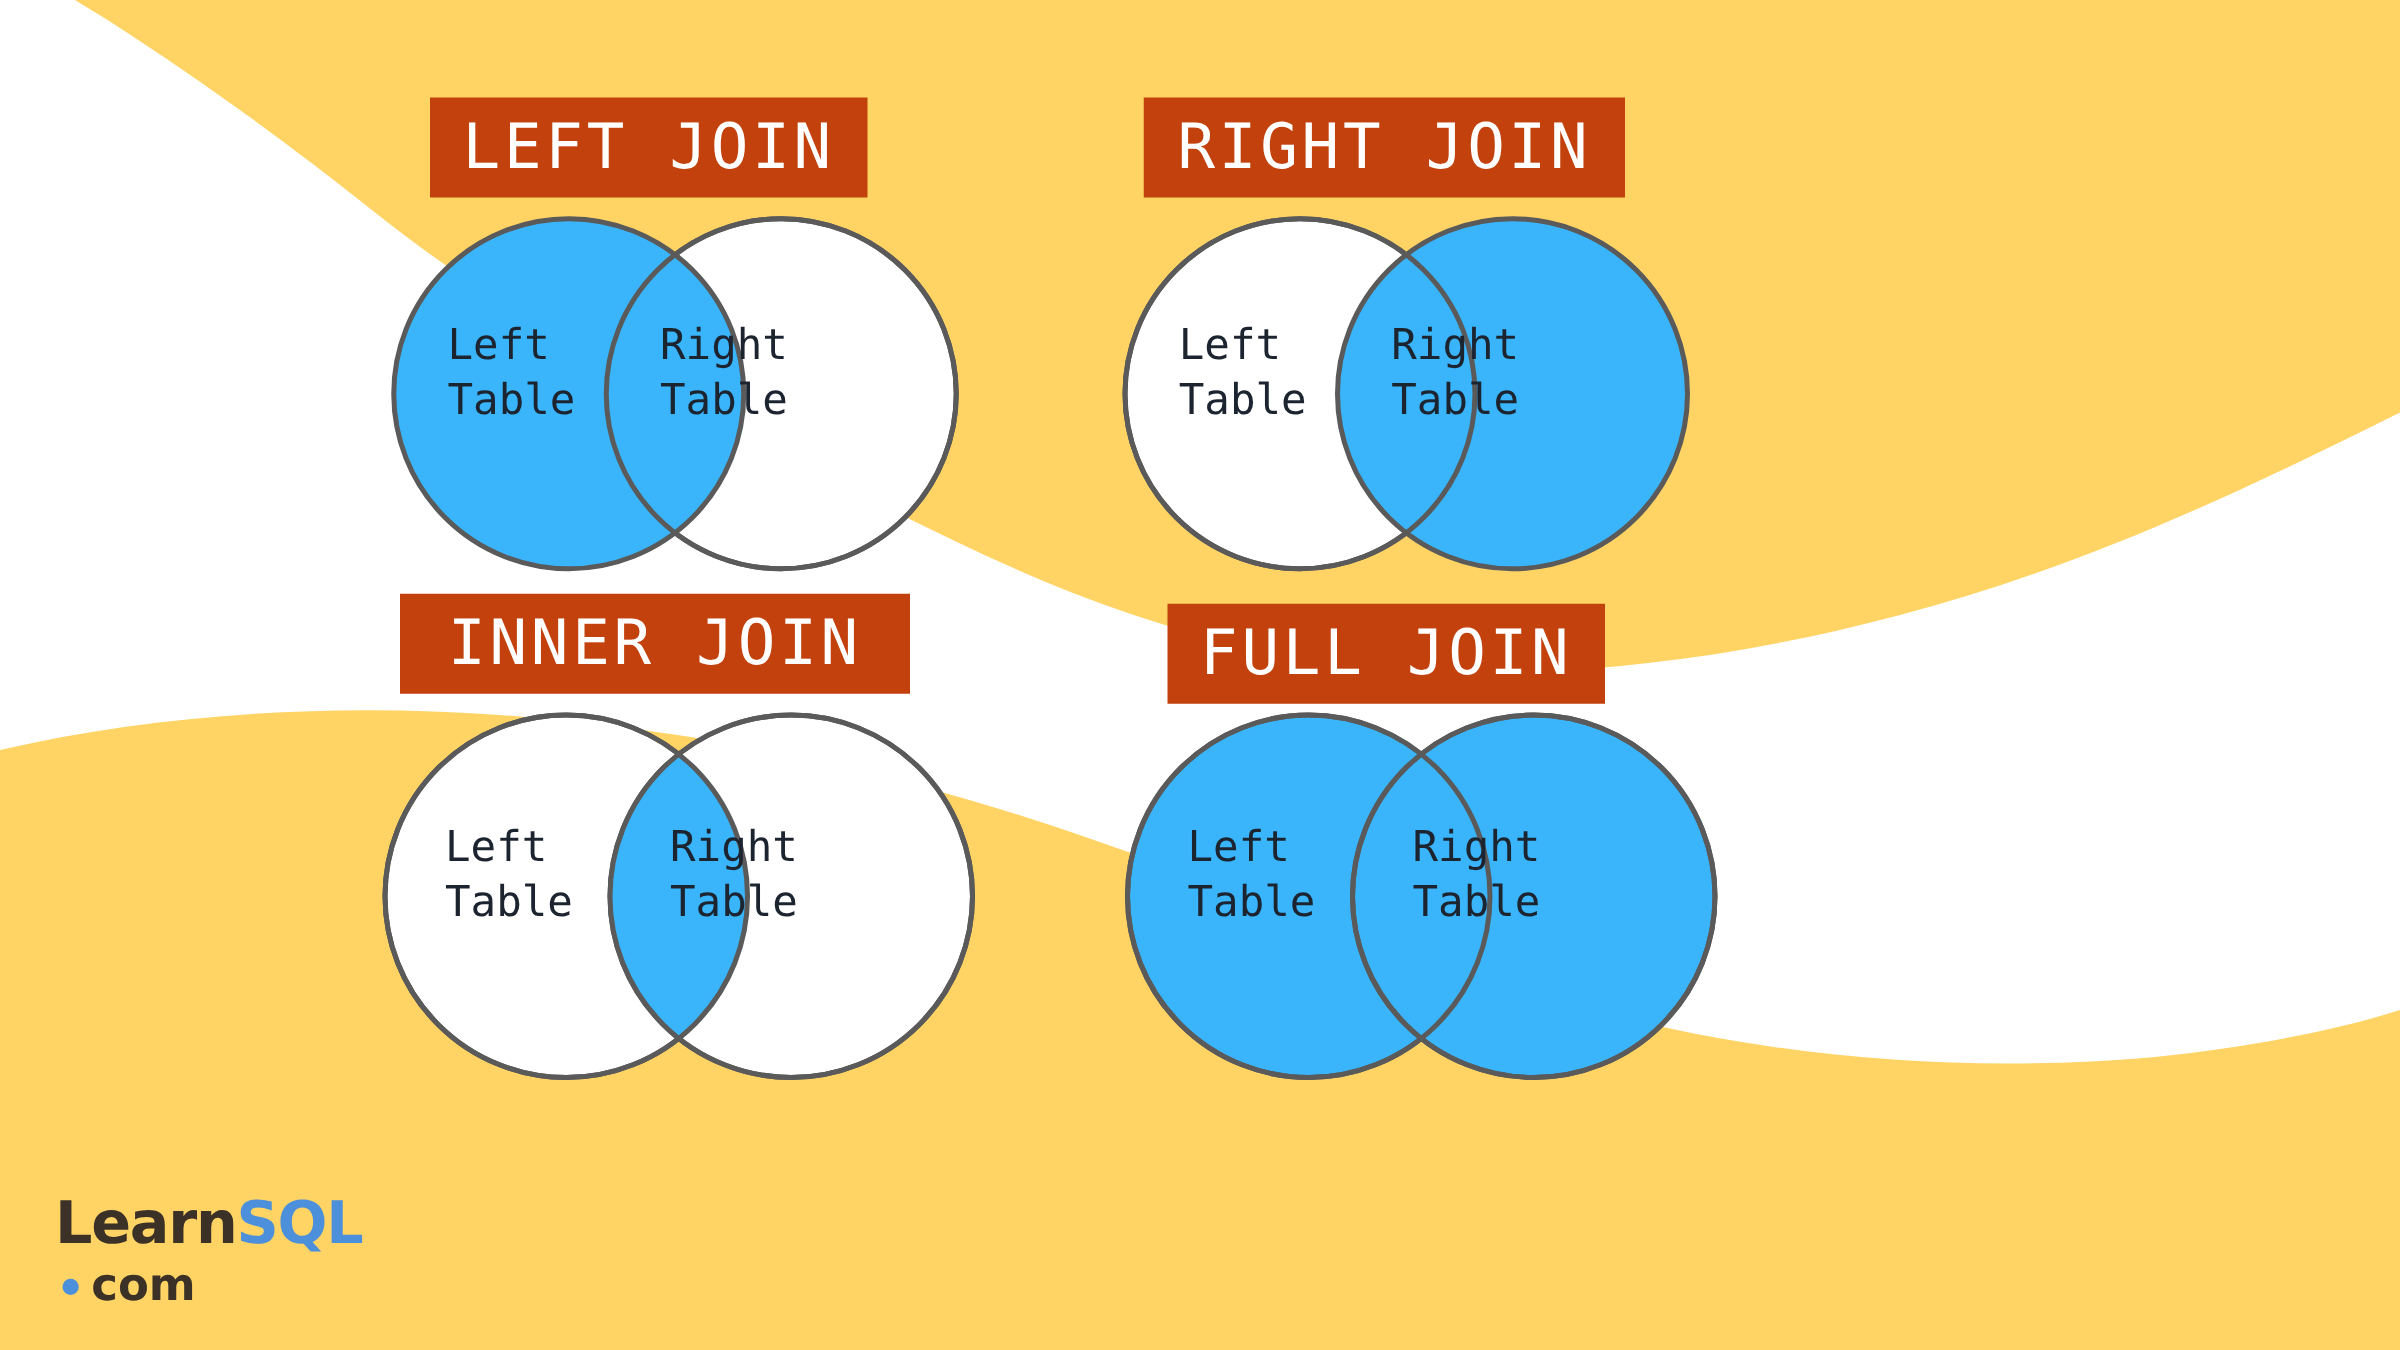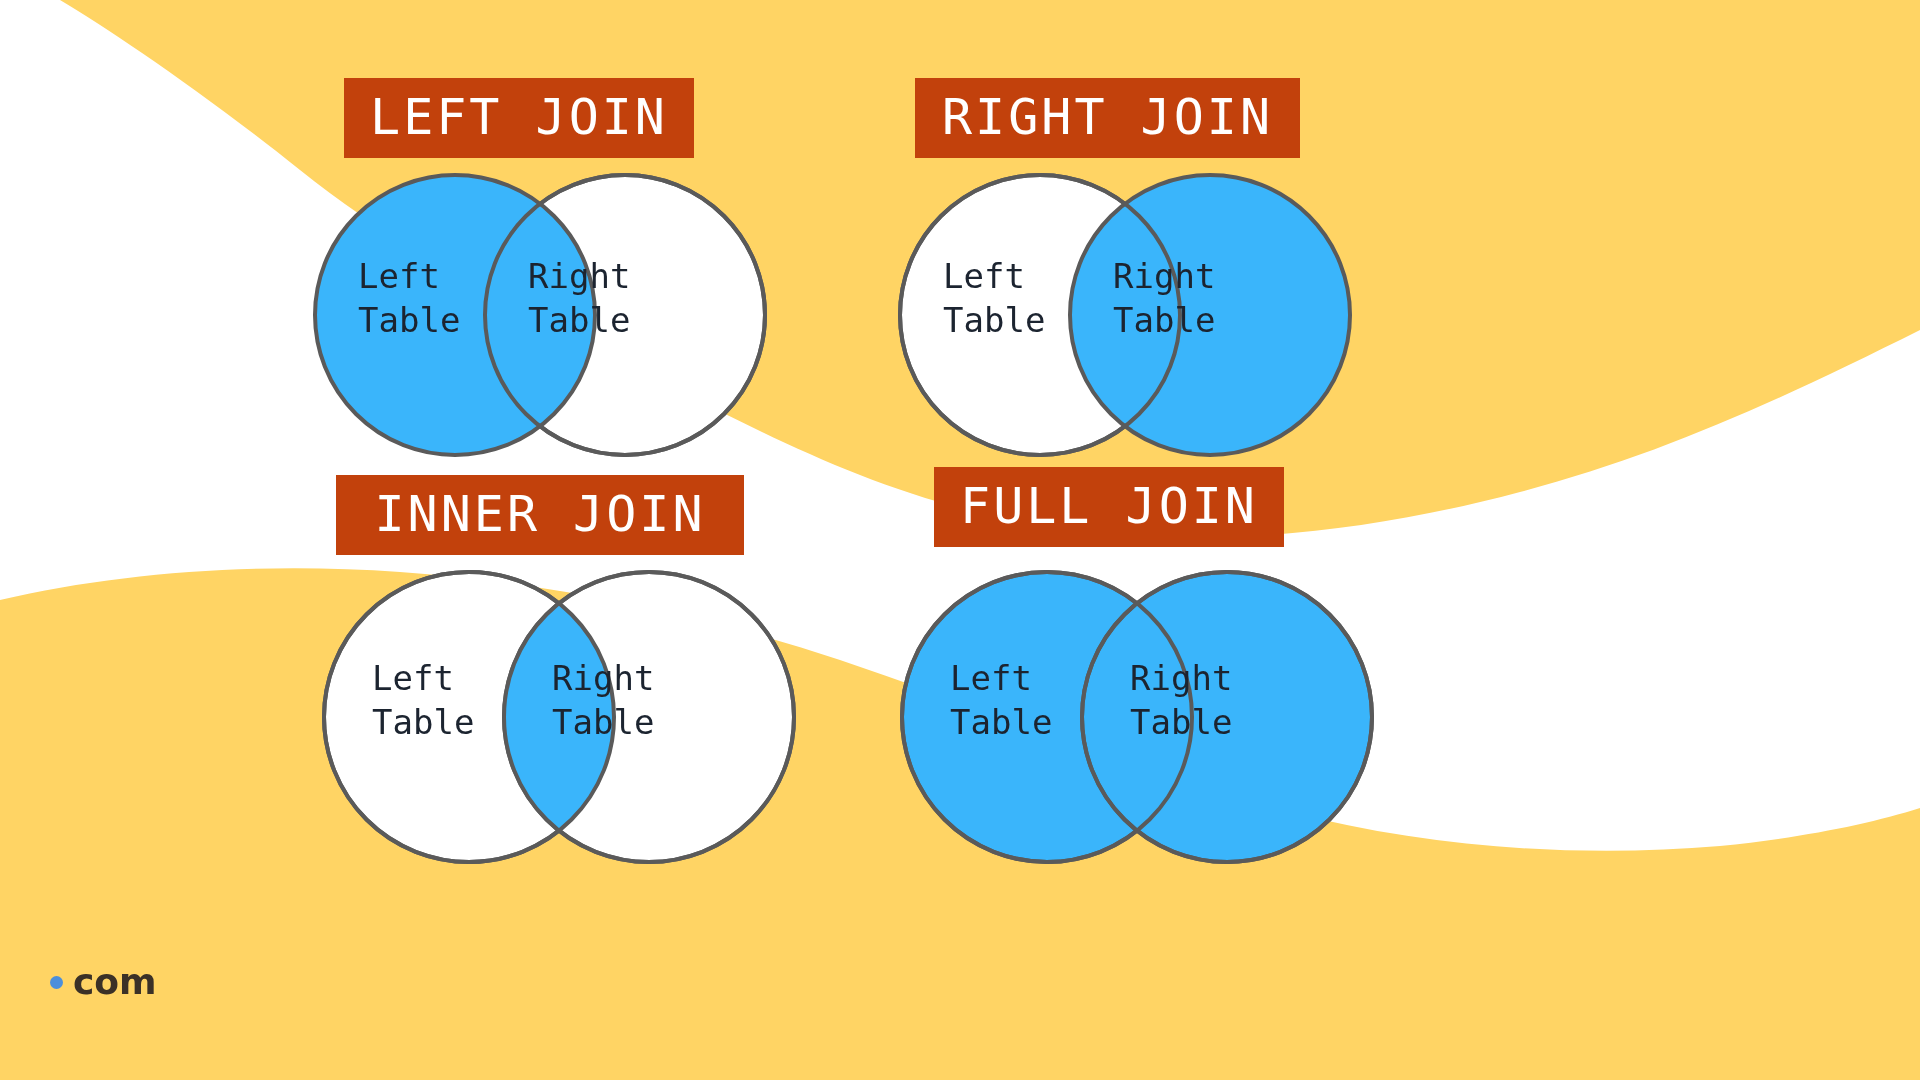--- a/index.html
+++ b/index.html
@@ -136,21 +136,21 @@
       <circle cx="175" cy="155" r="140" fill="#ffffff" stroke="#5a5a5a" stroke-width="4"></circle>
       <circle cx="345" cy="155" r="140" fill="#3ab5fb" stroke="#5a5a5a" stroke-width="4"></circle>
       <circle cx="175" cy="155" r="140" fill="none" stroke="#5a5a5a" stroke-width="4"></circle>
     </svg>
     <div class="venn-label" style="left:78px; top:185px; width:195px;">Left
 Table</div>
     <div class="venn-label" style="left:248px; top:185px; width:195px;">Right
 Table</div>
   </div>
 
-  <div class="panel" style="left:294px; top:467px; width:530px; height:410px;">
+  <div class="panel" style="left:278px; top:467px; width:530px; height:410px;">
     <div class="title-bar" style="left:42px; top:8px; width:408px;">INNER JOIN</div>
     <svg class="venn" style="left:0px; top:90px;" width="530" height="320" viewBox="0 0 530 320">
       <defs>
         <clipPath id="clip-inner-left">
           <circle cx="175" cy="160" r="145"></circle>
         </clipPath>
       </defs>
       <circle cx="175" cy="160" r="145" fill="#ffffff" stroke="#5a5a5a" stroke-width="4"></circle>
       <circle cx="355" cy="160" r="145" fill="#ffffff" stroke="#5a5a5a" stroke-width="4"></circle>
 
@@ -160,33 +160,36 @@
       <circle cx="175" cy="160" r="145" fill="none" stroke="#5a5a5a" stroke-width="4"></circle>
       <circle cx="355" cy="160" r="145" fill="none" stroke="#5a5a5a" stroke-width="4"></circle>
     </svg>
     <div class="venn-label" style="left:78px; top:190px; width:195px;">Left
 Table</div>
     <div class="venn-label" style="left:258px; top:190px; width:195px;">Right
 Table</div>
   </div>
 
   <div class="panel" style="left:872px; top:467px; width:530px; height:410px;">
-    <div class="title-bar" style="left:62px; top:0; width:350px;">FULL JOIN</div>
+    <div class="title-bar" style="left:62px; top:16px; width:350px;">FULL JOIN</div>
     <svg class="venn" style="left:0px; top:90px;" width="530" height="320" viewBox="0 0 530 320">
       <circle cx="175" cy="160" r="145" fill="#3ab5fb" stroke="#5a5a5a" stroke-width="4"></circle>
       <circle cx="355" cy="160" r="145" fill="#3ab5fb" stroke="#5a5a5a" stroke-width="4"></circle>
       <circle cx="175" cy="160" r="145" fill="none" stroke="#5a5a5a" stroke-width="4"></circle>
       <circle cx="355" cy="160" r="145" fill="none" stroke="#5a5a5a" stroke-width="4"></circle>
     </svg>
     <div class="venn-label" style="left:78px; top:190px; width:195px;">Left
 Table</div>
     <div class="venn-label" style="left:258px; top:190px; width:195px;">Right
 Table</div>
   </div>
 
   <div id="logo">
+    <div class="logo-main">
+      <span class="logo-learn">Learn</span><span class="logo-sql">SQL</span>
+    </div>
     <div class="logo-sub-row">
       <span class="logo-dot"></span>
       <span class="logo-com">com</span>
     </div>
   </div>
 
 </div>
 
 </body></html>

